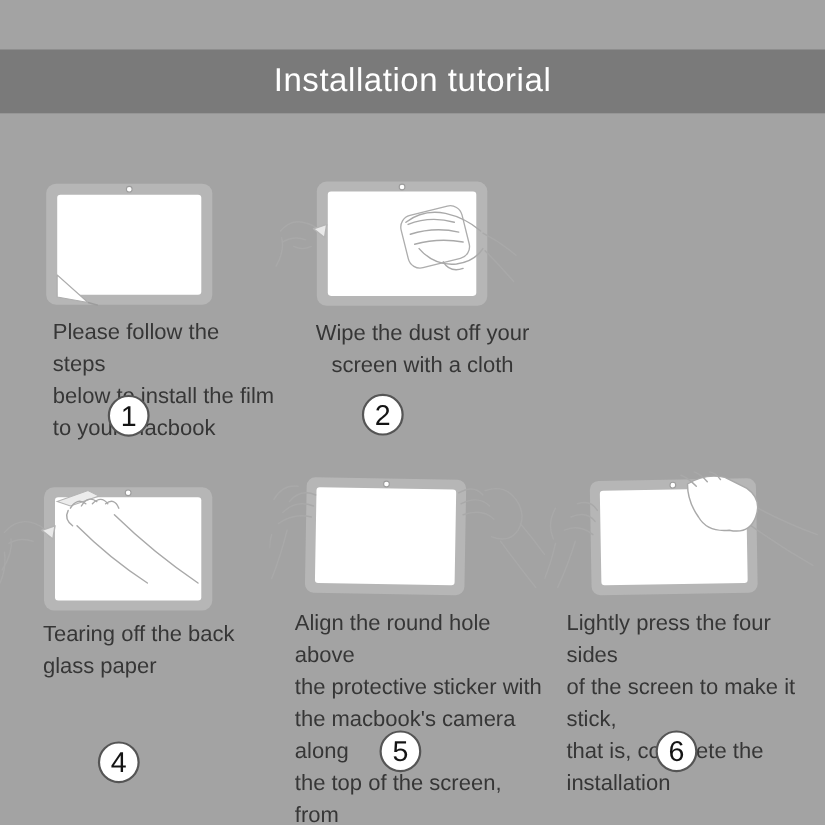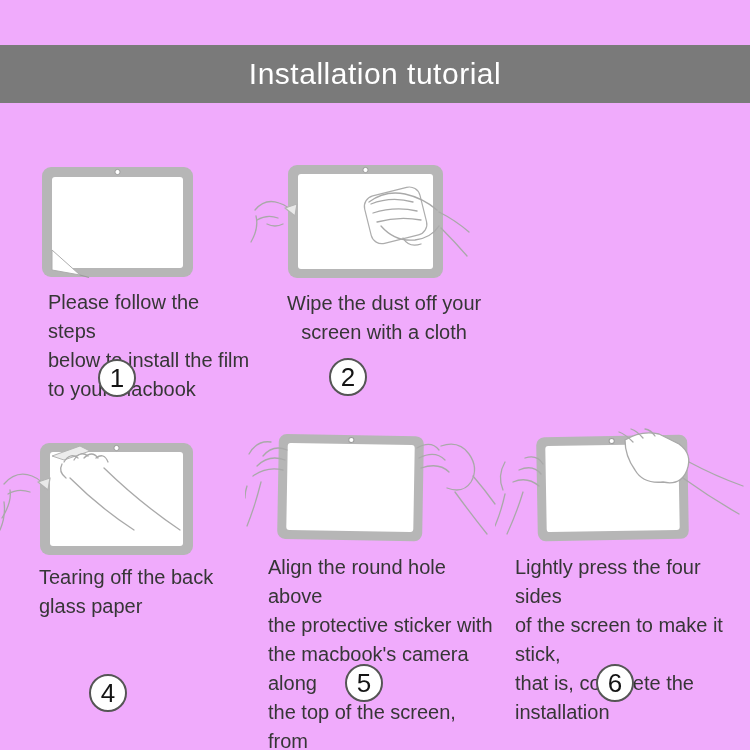--- a/index.html
+++ b/index.html
@@ -1,17 +1,17 @@
 <!DOCTYPE html>
 <html><head>
 <meta charset="utf-8">
 <style>
   html,body{margin:0;padding:0;background:#fff;}
   .canvas{
-    position:relative;width:750px;height:750px;background:#f0abfc;
+    position:relative;width:750px;height:750px;background:#a3a3a3;
     font-family:"Liberation Sans", sans-serif;overflow:hidden;
   }
   .banner{
     position:absolute;left:0;top:45px;width:750px;height:58px;
     background:#7a7a7a;display:flex;align-items:center;justify-content:center;
   }
   .banner-title{
     color:#ffffff;font-size:30px;letter-spacing:0.5px;font-weight:400;
   }
   .step{position:absolute;}

